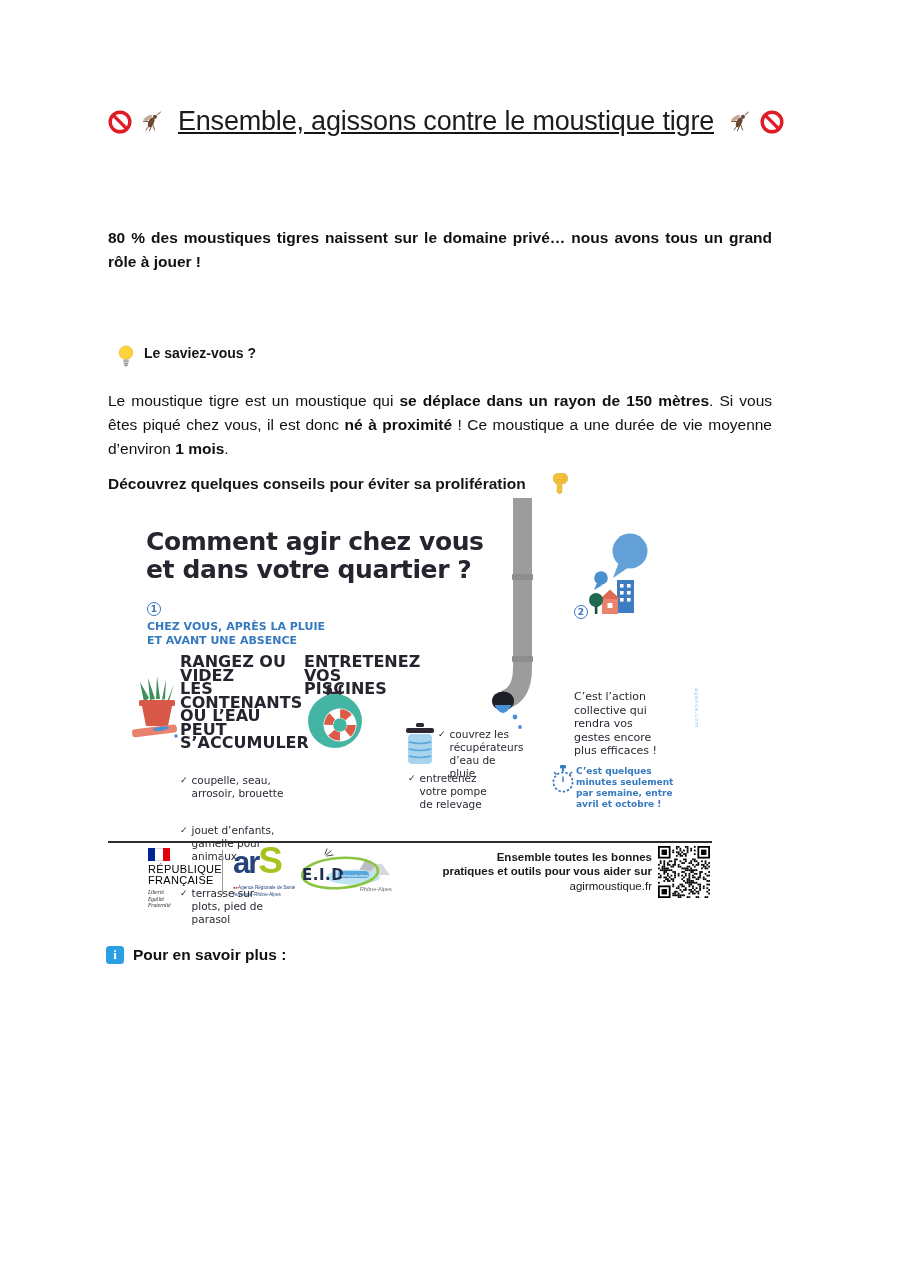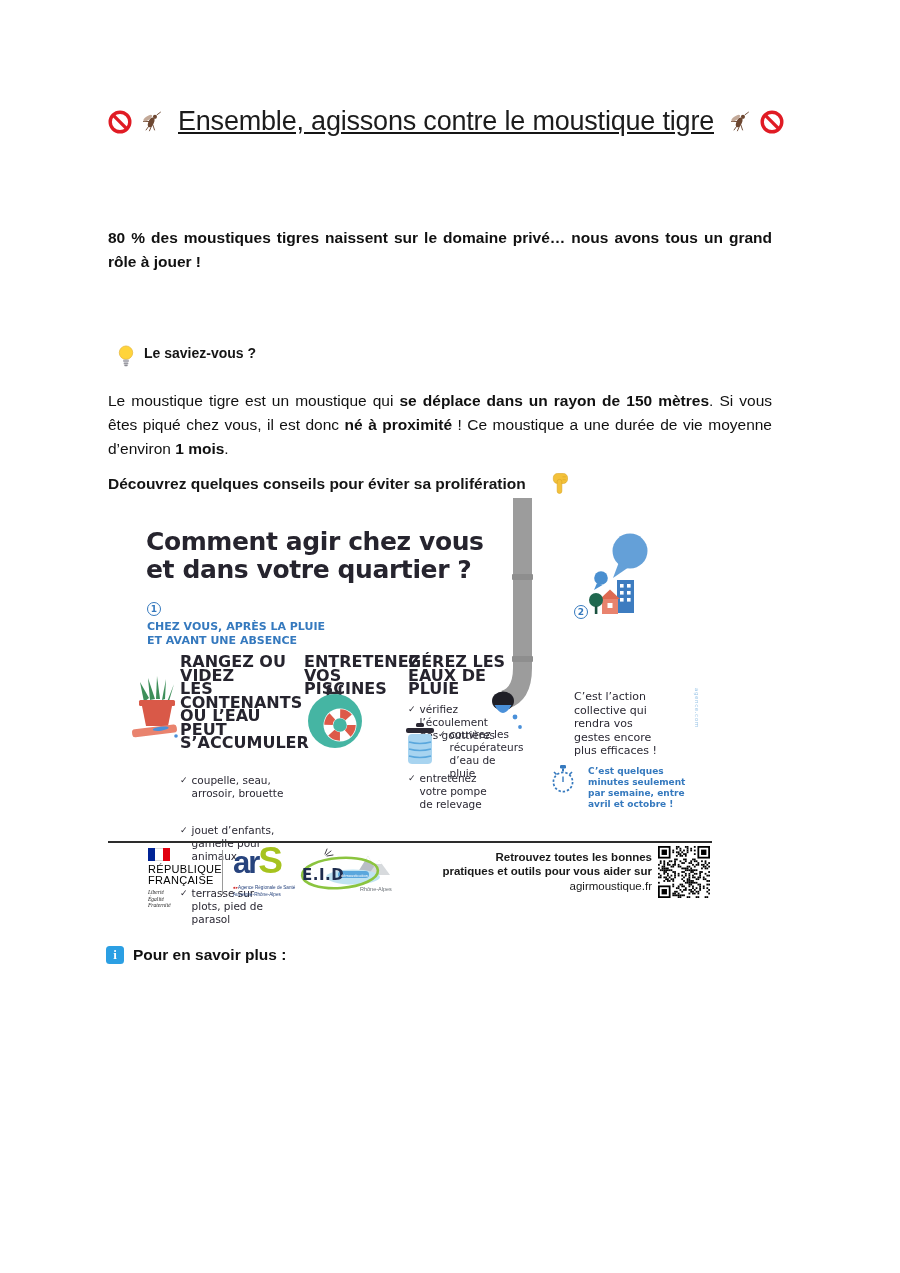--- a/index.html
+++ b/index.html
@@ -205,28 +205,20 @@
         <path d="M26,3 Q26,1 28,1"></path>
           <path d="M38,3 Q38,1 40,1"></path>
         <line x1="26" y1="8" x2="38" y2="8"></line>
       </g>
       <circle cx="33" cy="36" r="27" fill="#45b5a3"></circle>
       <circle cx="38" cy="40" r="16.5" fill="#fff"></circle>
       <circle cx="38" cy="40" r="11.5" fill="none" stroke="#dd5a49" stroke-width="8.5" stroke-dasharray="9.5 8.5"></circle>
       <circle cx="38" cy="40" r="6.8" fill="#45b5a3"></circle>
     </svg>
 
-    <div class="abs" style="left:300px;top:155px;width:104px;">
-      <div class="ig-h">GÉREZ LES</div>
-      <div class="ig-h">EAUX DE PLUIE</div>
-      <div class="ig-item" style="margin-top:7px;width:88px;">
-          <span class="chk"></span>
-          <span>vérifiez l’écoulement des gouttières</span>
-        </div>
-    </div>
     <svg class="abs" style="left:297px;top:223px;" width="30" height="42" viewBox="0 0 30 42">
       <rect x="11" y="0" width="8" height="4" rx="1.5" fill="#2b2833"></rect>
       <rect x="1" y="5" width="28" height="5" rx="2" fill="#2b2833"></rect>
       <path d="M13,12 L15,17 L17,12" stroke="#2b2833" stroke-width="1.2" fill="none"></path>
       <rect x="3" y="11" width="24" height="30" rx="4" fill="#a8d4f0"></rect>
       <g stroke="#5aa7dd" stroke-width="1.6" fill="none">
         <path d="M4,19 Q15,22 26,19"></path>
           <path d="M4,26 Q15,29 26,26"></path>
           <path d="M4,33 Q15,36 26,33"></path>
       </g>
@@ -265,21 +257,21 @@
     <div class="abs ig-body" style="left:466px;top:190px;width:90px;">C’est l’action collective qui rendra vos gestes encore plus efficaces&nbsp;!</div>
 
     <svg class="abs" style="left:442px;top:264px;" width="26" height="30" viewBox="0 0 26 30">
       <rect x="10" y="1" width="6" height="3.4" rx="1.2" fill="#3579be"></rect>
       <rect x="12" y="4.4" width="2" height="3" fill="#3579be"></rect>
       <line x1="4" y1="8" x2="6.5" y2="10.5" stroke="#3579be" stroke-width="1.6"></line>
       <line x1="22" y1="8" x2="19.5" y2="10.5" stroke="#3579be" stroke-width="1.6"></line>
       <circle cx="13" cy="18" r="9.6" fill="none" stroke="#3579be" stroke-width="1.7" stroke-dasharray="2.4 1.9"></circle>
       <line x1="13" y1="18" x2="13" y2="12.5" stroke="#3579be" stroke-width="1.4"></line>
     </svg>
-    <div class="abs timer-text" style="left:468px;top:266px;width:104px;margin-left:12px;">C’est quelques minutes seulement par semaine, entre avril et octobre&nbsp;!</div>
+    <div class="abs timer-text" style="left:468px;top:266px;width:104px;">C’est quelques minutes seulement par semaine, entre avril et octobre&nbsp;!</div>
 
     <div class="abs credit">agence.com</div>
   </div>
 
   <div class="abs rule"></div>
 
   <div class="abs rf">
     <div class="rf-flag">
       <span style="background:#002395;"></span>
         <span style="background:#fff;border-top:1px solid #ddd;border-bottom:1px solid #ddd;"></span>
@@ -316,21 +308,21 @@
     <polygon points="78,17 81,13 84,17" fill="#fff"></polygon>
     <ellipse cx="55" cy="30" rx="27" ry="7.5" fill="#bfe3f2"></ellipse>
     <ellipse cx="42" cy="26" rx="38" ry="15" fill="none" stroke="#8bc43f" stroke-width="2.6" transform="rotate(-4 42 26)"></ellipse>
     <rect x="40" y="24" width="31" height="7" rx="3.5" fill="#5aa7dd"></rect>
     <text x="4" y="33" font-family="DejaVu Sans,sans-serif" font-size="15" font-weight="bold" fill="#1f2d4e" letter-spacing="0.5">E.I.D</text>
     <text x="43" y="29.5" font-family="Liberation Sans,sans-serif" font-size="4" fill="#fff">démoustication</text>
     <text x="62" y="44" font-family="Liberation Sans,sans-serif" font-size="5.5" fill="#6a7076">Rhône-Alpes</text>
   </svg>
 
   <div class="abs promo">
-    <div class="promo-line">Retrouvez toutes les bonnes</div>
+    <div class="promo-line">Ensemble toutes les bonnes</div>
     <div class="promo-line">pratiques et outils pour vous aider sur</div>
     <div class="promo-site">agirmoustique.fr</div>
   </div>
 
   <svg class="abs" style="left:658px;top:846px;" width="52" height="52" viewBox="0 0 58 58">
     <rect x="0" y="0" width="58" height="58" fill="#fff"></rect>
     <g fill="#000">
       <rect x="0" y="0" width="14" height="14"></rect>
         <rect x="44" y="0" width="14" height="14"></rect>
         <rect x="0" y="44" width="14" height="14"></rect>

